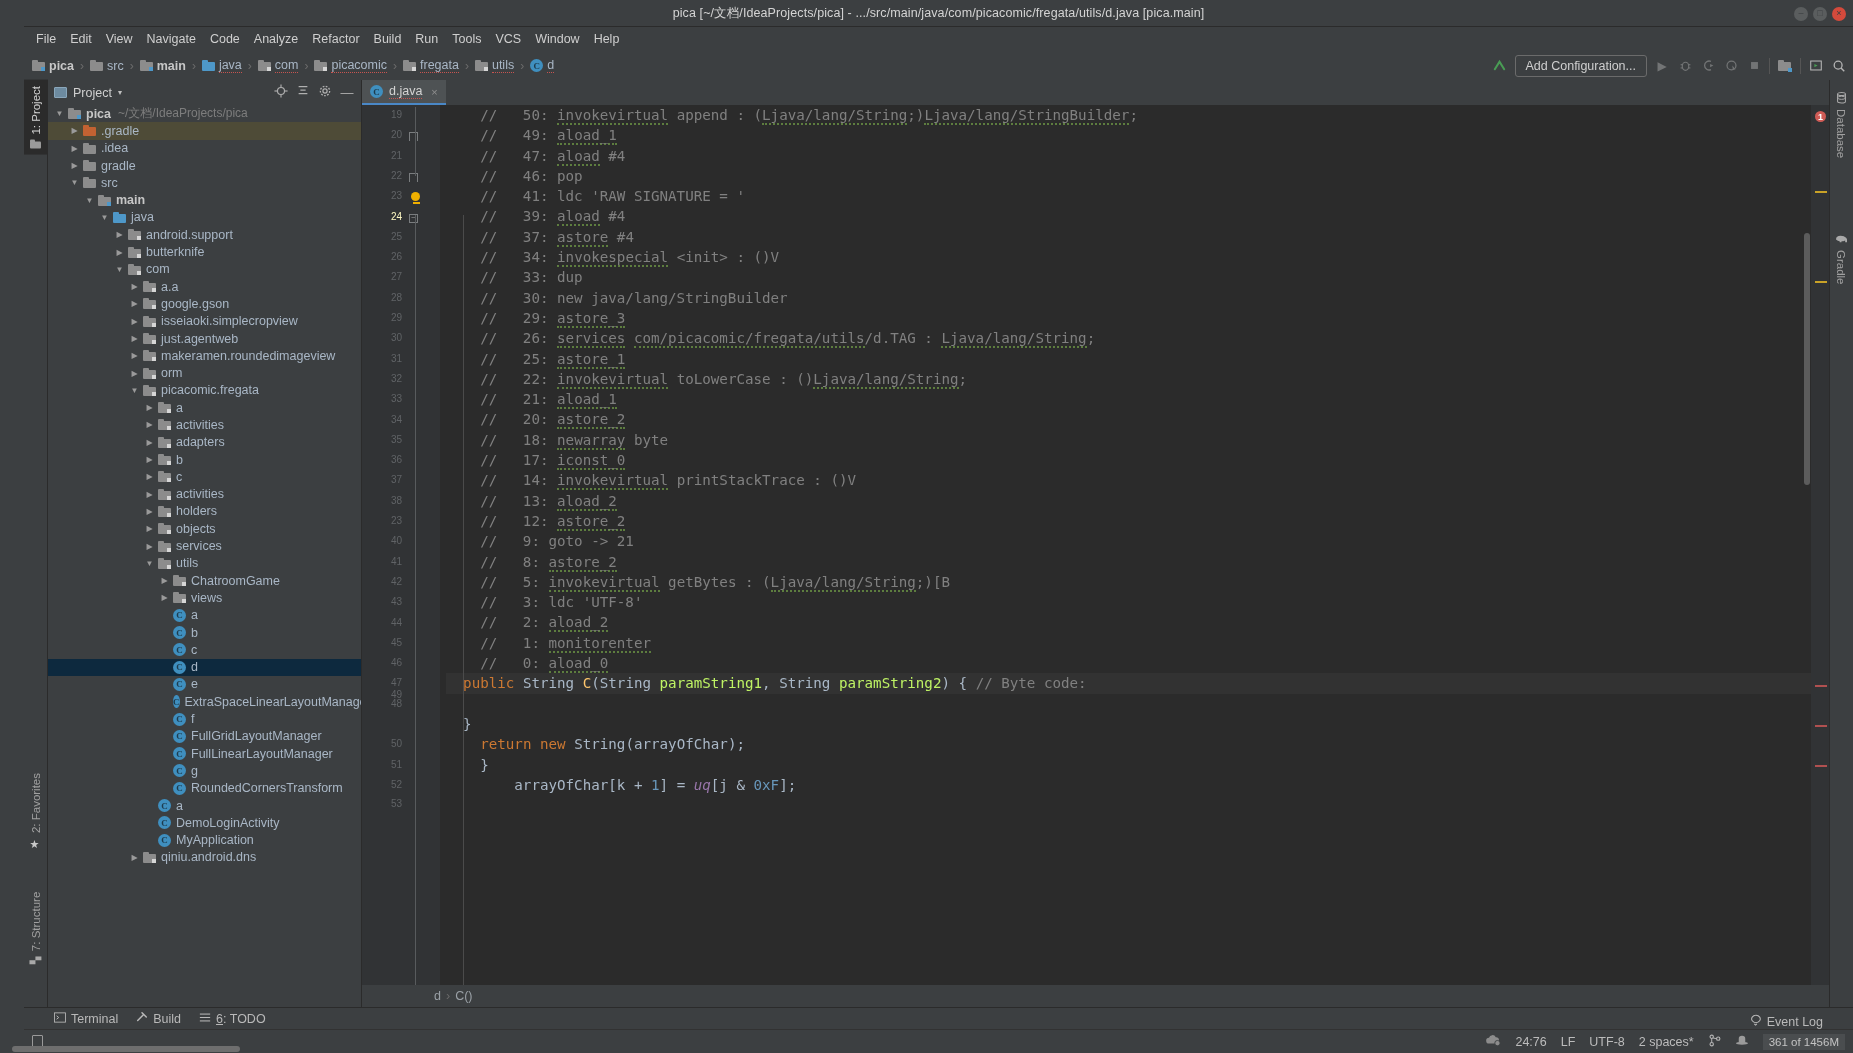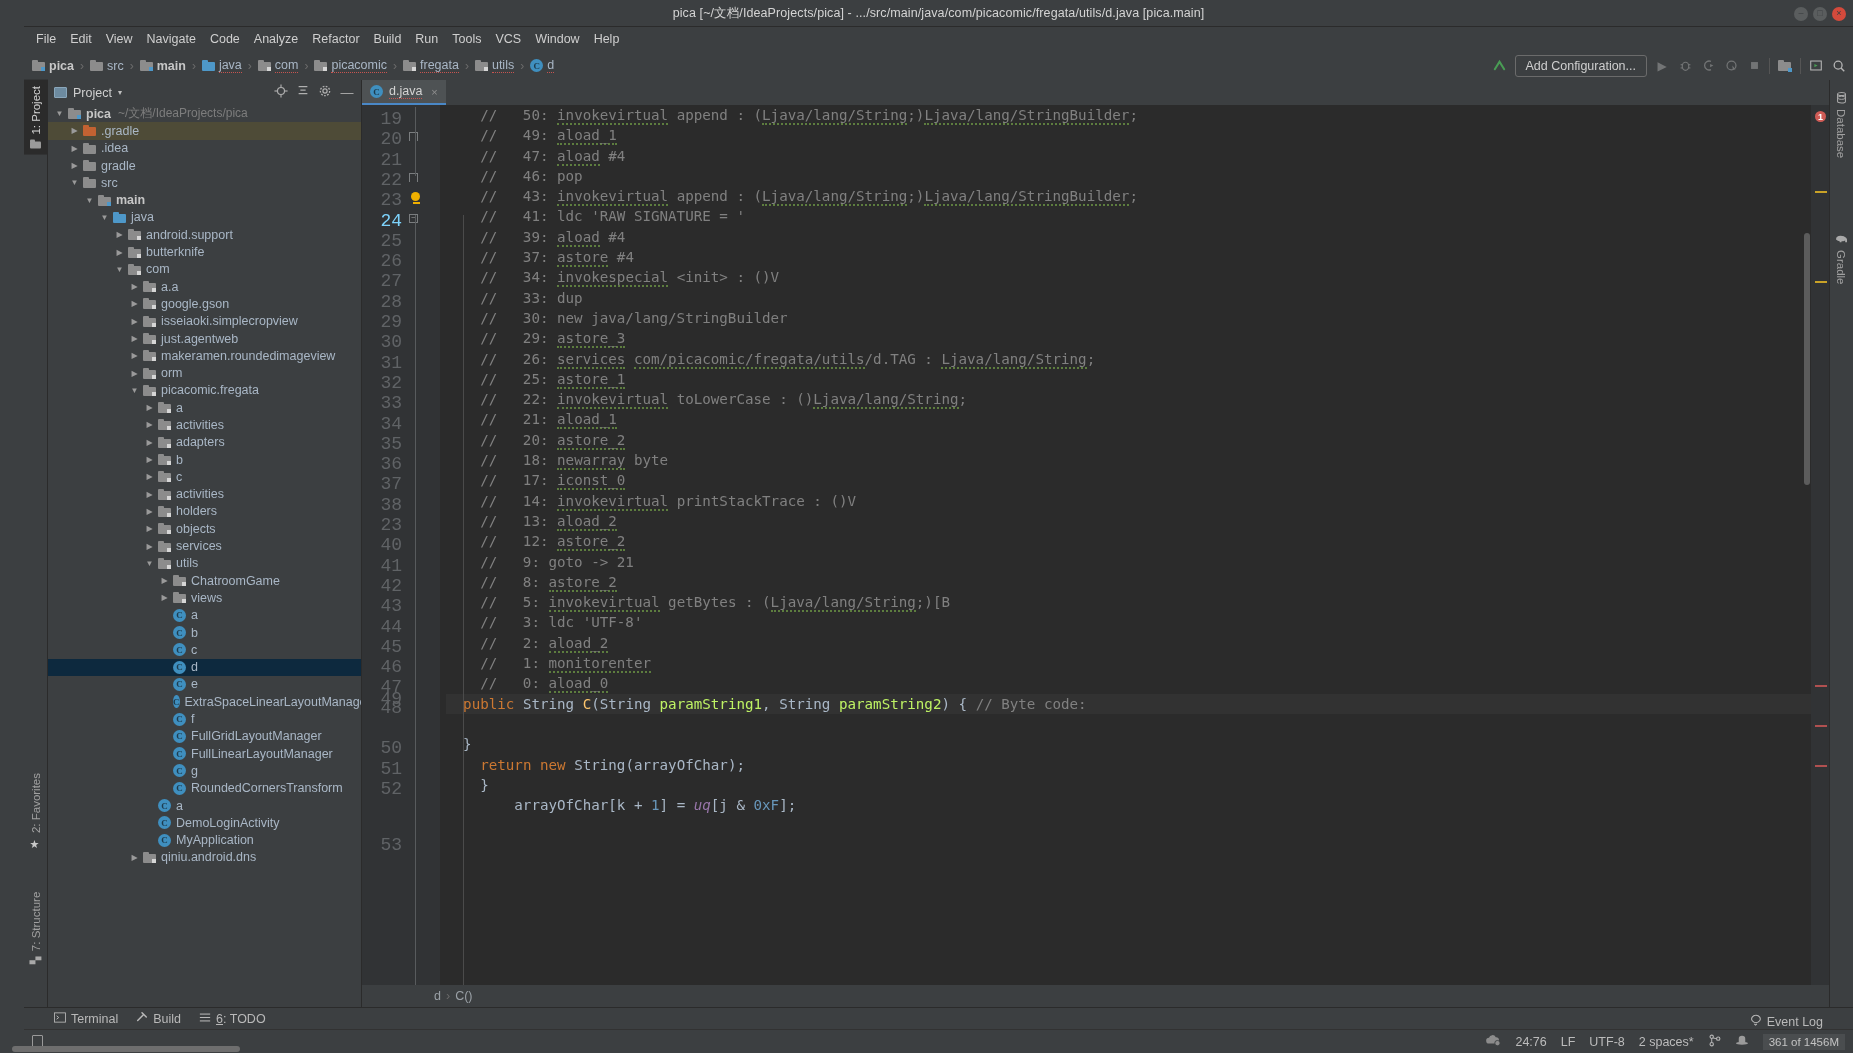--- a/index.html
+++ b/index.html
@@ -106,21 +106,21 @@
   
   .editor { flex: 1 1 auto; display: flex; flex-direction: column; min-width: 0; background:#2b2b2b;}
   .tabs { height: 25px; background: #3c3f41; display: flex; align-items: flex-end; flex:0 0 25px;}
   .tab { height: 25px; display: flex; align-items: center; gap: 6px; padding: 0 8px;
          background: #4e5254; font-size: 12.5px; color: #d4d4d4; border-bottom: 2px solid #4a88c7; }
   .tab .x { color: #8f8f8f; font-size: 11px; margin-left: 3px;}
   .tab .nm.spell { border-bottom: 1.5px dotted #c75450; }
 
   .code-wrap { flex: 1 1 auto; display: flex; min-height: 0; position: relative; background: #2b2b2b;}
   .gutter { width: 78px; flex: 0 0 78px; background: #313335; position: relative; }
-  .gnum { position:absolute; right: 38px; font-size: 18px; color: #606366; font-family: Liberation Mono, monospace; text-align:right;}
+  .gnum { position:absolute; right: 38px; font-size: 10px; color: #606366; font-family: Liberation Sans, sans-serif; text-align:right;}
   .gfold { position:absolute; right: 20px; width: 11px; height: 11px; }
   .gfold .bx { width:9px;height:9px;border:1px solid #7a7d7f; color:#9a9a9a; font-size:8px;
                display:flex;align-items:center;justify-content:center;line-height:1;}
   .gfold .cap { width:9px;height:9px;border:1px solid #7a7d7f; border-bottom:none; }
   .gline { position:absolute; right: 24px; width: 1px; background: #585b5d;}
   .bulb { position:absolute; width:12px; height:12px; }
   .bulb .b1 { width:9px;height:9px;border-radius:50%;background:#f0b000; margin-left:1px;}
   .bulb .b2 { width:7px;height:2px;background:#f0b000; margin: 1px auto 0;}
 
   .code { flex: 1 1 auto; position: relative; overflow: hidden;
@@ -747,21 +747,21 @@
             <div class="gnum" style="top: 24.3px;">20</div>
             <div class="gfold" style="top: 27.3px;">
               <div class="cap"></div>
             </div>
             <div class="gnum" style="top: 44.6px;">21</div>
             <div class="gnum" style="top: 64.9px;">22</div>
             <div class="gfold" style="top: 67.9px;">
               <div class="cap"></div>
             </div>
             <div class="gnum" style="top: 85.2px;">23</div>
-            <div class="gnum" style="top: 105.5px; color: #7dd3fc;">24</div>
+            <div class="gnum" style="top: 105.5px; color: #fef9c3;">24</div>
             <div class="gfold" style="top: 108.5px;">
               <div class="bx">−</div>
             </div>
             <div class="gnum" style="top: 125.8px;">25</div>
             <div class="gnum" style="top: 146.1px;">26</div>
             <div class="gnum" style="top: 166.4px;">27</div>
             <div class="gnum" style="top: 186.7px;">28</div>
             <div class="gnum" style="top: 207px;">29</div>
             <div class="gnum" style="top: 227.3px;">30</div>
             <div class="gnum" style="top: 247.6px;">31</div>
@@ -779,34 +779,33 @@
             <div class="gnum" style="top: 491.2px;">43</div>
             <div class="gnum" style="top: 511.5px;">44</div>
             <div class="gnum" style="top: 531.8px;">45</div>
             <div class="gnum" style="top: 552.1px;">46</div>
             <div class="gnum" style="top: 572.4px;">47</div>
             <div class="gnum" style="top: 592.7px;">48</div>
             <div class="gnum" style="top: 584px;">49</div>
             <div class="gnum" style="top: 633.3px;">50</div>
             <div class="gnum" style="top: 653.6px;">51</div>
             <div class="gnum" style="top: 673.9px;">52</div>
-            <div class="gnum" style="top: 730px;">53</div>
+            <div class="gnum" style="top: 693px;">53</div>
             <div class="gline" style="top: 2px; height: 69.02px;"></div>
             <div class="gline" style="top: 109.59px; bottom: 0px;"></div>
             <div class="bulb" style="top: 87.2px; right: 18px;">
               <div class="b1"></div>
               <div class="b2"></div>
             </div>
           </div>
         <div class="code" id="code">
           <div class="cl"><span class="cmt">    //   50: <span class="sq">invokevirtual</span> append : (<span class="sq">Ljava/lang/String</span>;)<span class="sq">Ljava/lang/StringBuilder</span>;</span></div>
             <div class="cl"><span class="cmt">    //   49: <span class="sq">aload_1</span></span></div>
             <div class="cl"><span class="cmt">    //   47: <span class="sq">aload</span> #4</span></div>
             <div class="cl"><span class="cmt">    //   46: pop</span></div>
-            <div class="cl"><span class="cmt">    //   43: <span class="sq">invokevirtual</span> append : (<span class="sq">Ljava/lang/String</span>;)<span class="sq">Ljava/lang/StringBuilder</span>;</span></div>
             <div class="cl"><span class="cmt">    //   41: ldc 'RAW SIGNATURE = '</span></div>
             <div class="cl"><span class="cmt">    //   39: <span class="sq">aload</span> #4</span></div>
             <div class="cl"><span class="cmt">    //   37: <span class="sq">astore</span> #4</span></div>
             <div class="cl"><span class="cmt">    //   34: <span class="sq">invokespecial</span> &lt;init&gt; : ()V</span></div>
             <div class="cl"><span class="cmt">    //   33: dup</span></div>
             <div class="cl"><span class="cmt">    //   30: new java/lang/StringBuilder</span></div>
             <div class="cl"><span class="cmt">    //   29: <span class="sq">astore_3</span></span></div>
             <div class="cl"><span class="cmt">    //   26: <span class="sq">services</span> <span class="sq">com/picacomic/fregata/utils</span>/d.TAG : <span class="sq">Ljava/lang/String</span>;</span></div>
             <div class="cl"><span class="cmt">    //   25: <span class="sq">astore_1</span></span></div>
             <div class="cl"><span class="cmt">    //   22: <span class="sq">invokevirtual</span> toLowerCase : ()<span class="sq">Ljava/lang/String</span>;</span></div>

